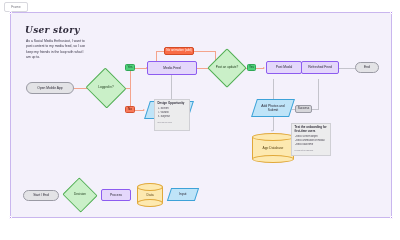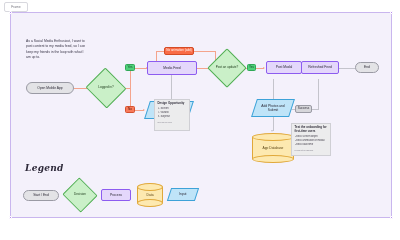--- a/index.html
+++ b/index.html
@@ -172,20 +172,21 @@
     <span>Frame</span>
   </div>
 
   <div class="canvas">
 
     <div class="handle h-tl"></div>
     <div class="handle h-tr"></div>
     <div class="handle h-bl"></div>
     <div class="handle h-br"></div>
 
+    <div class="heading" style="left:14px;top:12px;">User story</div>
     <div class="story-body" style="left:15px;top:26px;">As a Social Media Enthusiast, I want to post content to my media feed, so I can keep my friends in the loop with what I am up to.</div>
 
     <div class="edge h" style="left:63px;top:75px;width:16px;"></div>
     <div class="arrow" style="left:78px;top:73.5px;"></div>
 
     <div class="edge h" style="left:110px;top:75px;width:10px;"></div>
     <div class="edge v" style="left:119px;top:55px;height:20px;"></div>
     <div class="edge h" style="left:119px;top:55px;width:17px;"></div>
     <div class="arrow" style="left:135px;top:53.5px;"></div>
 
@@ -292,21 +293,20 @@
     </div>
 
     <div class="sticky" style="left:280px;top:110px;width:40px;height:33px;">
       <div class="st-title">Test the onboarding for first-time users</div>
       <div class="st-item">Check screen depth</div>
       <div class="st-item">Check animation of modal</div>
       <div class="st-item">Check load time</div>
       <div class="st-foot">Product feedback</div>
     </div>
 
-    <div class="heading" style="left:14px;top:150px;">Legend</div>
 
     <div class="node n-terminal legend-item" style="left:12px;top:177px;width:36px;height:11px;">
       <span class="lbl">Start / End</span>
     </div>
 
     <div class="n-decision legend-item" style="left:56px;top:170px;width:26px;height:24px;">
       <div class="dia"></div>
       <div class="lbl">Decision</div>
     </div>
 

